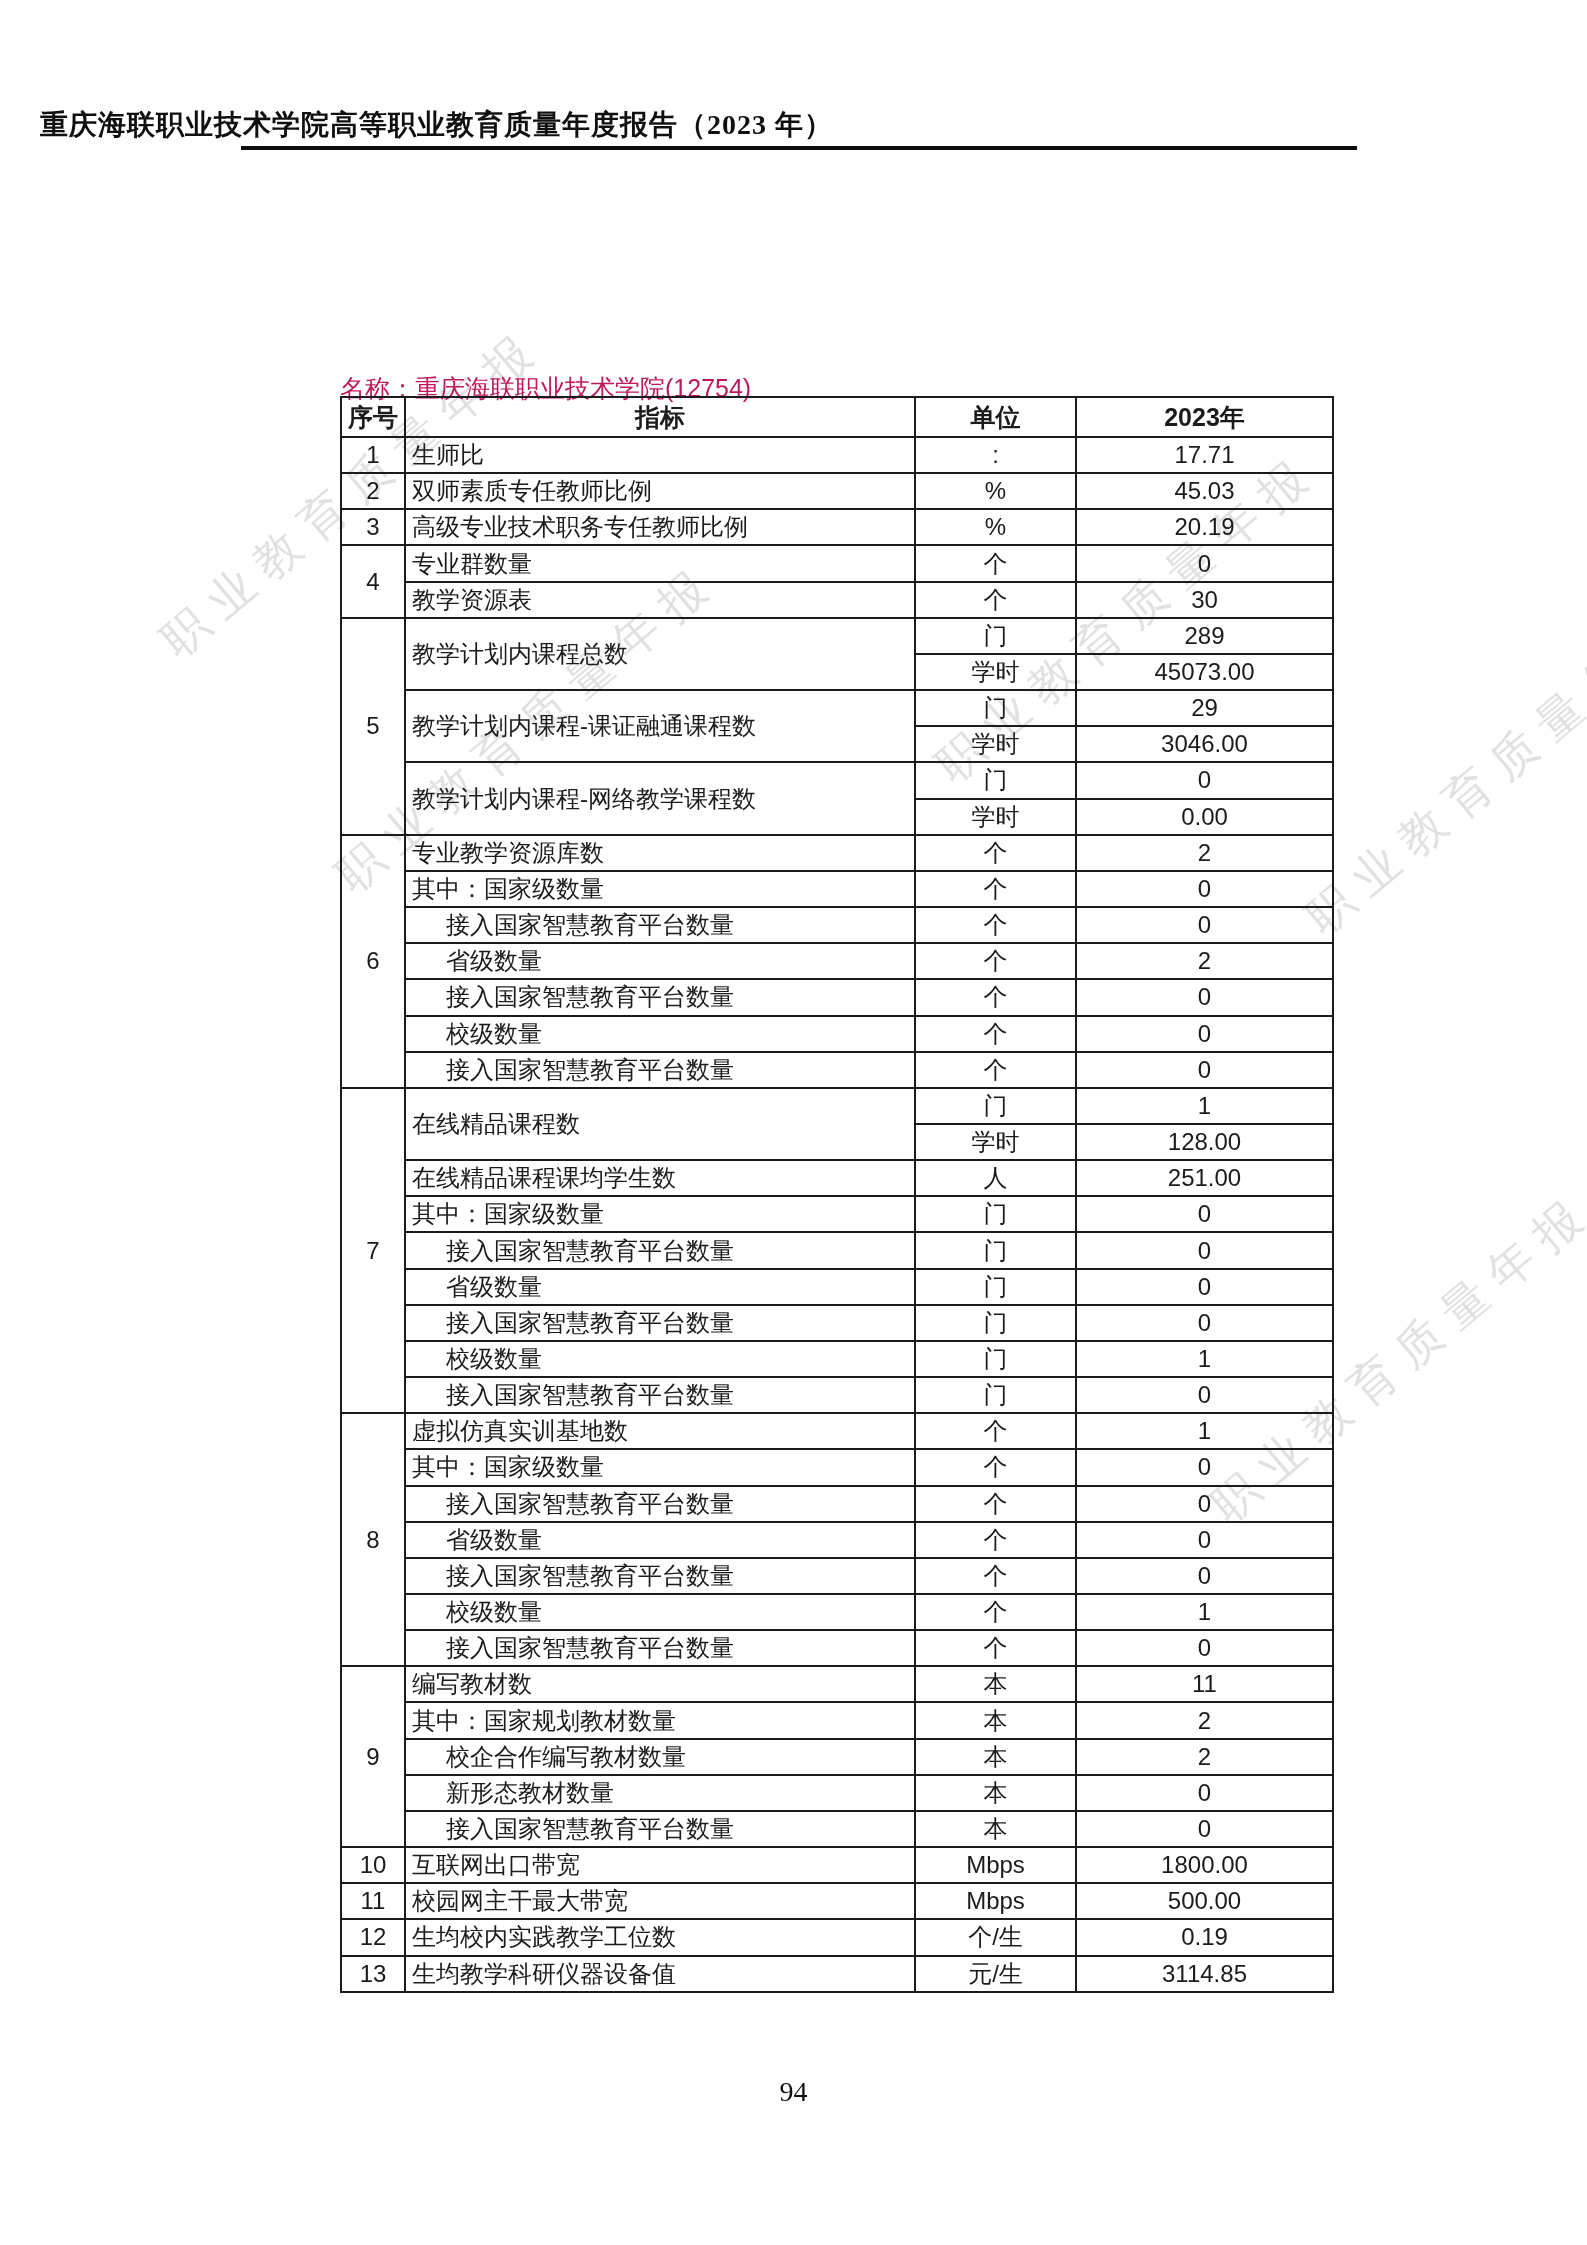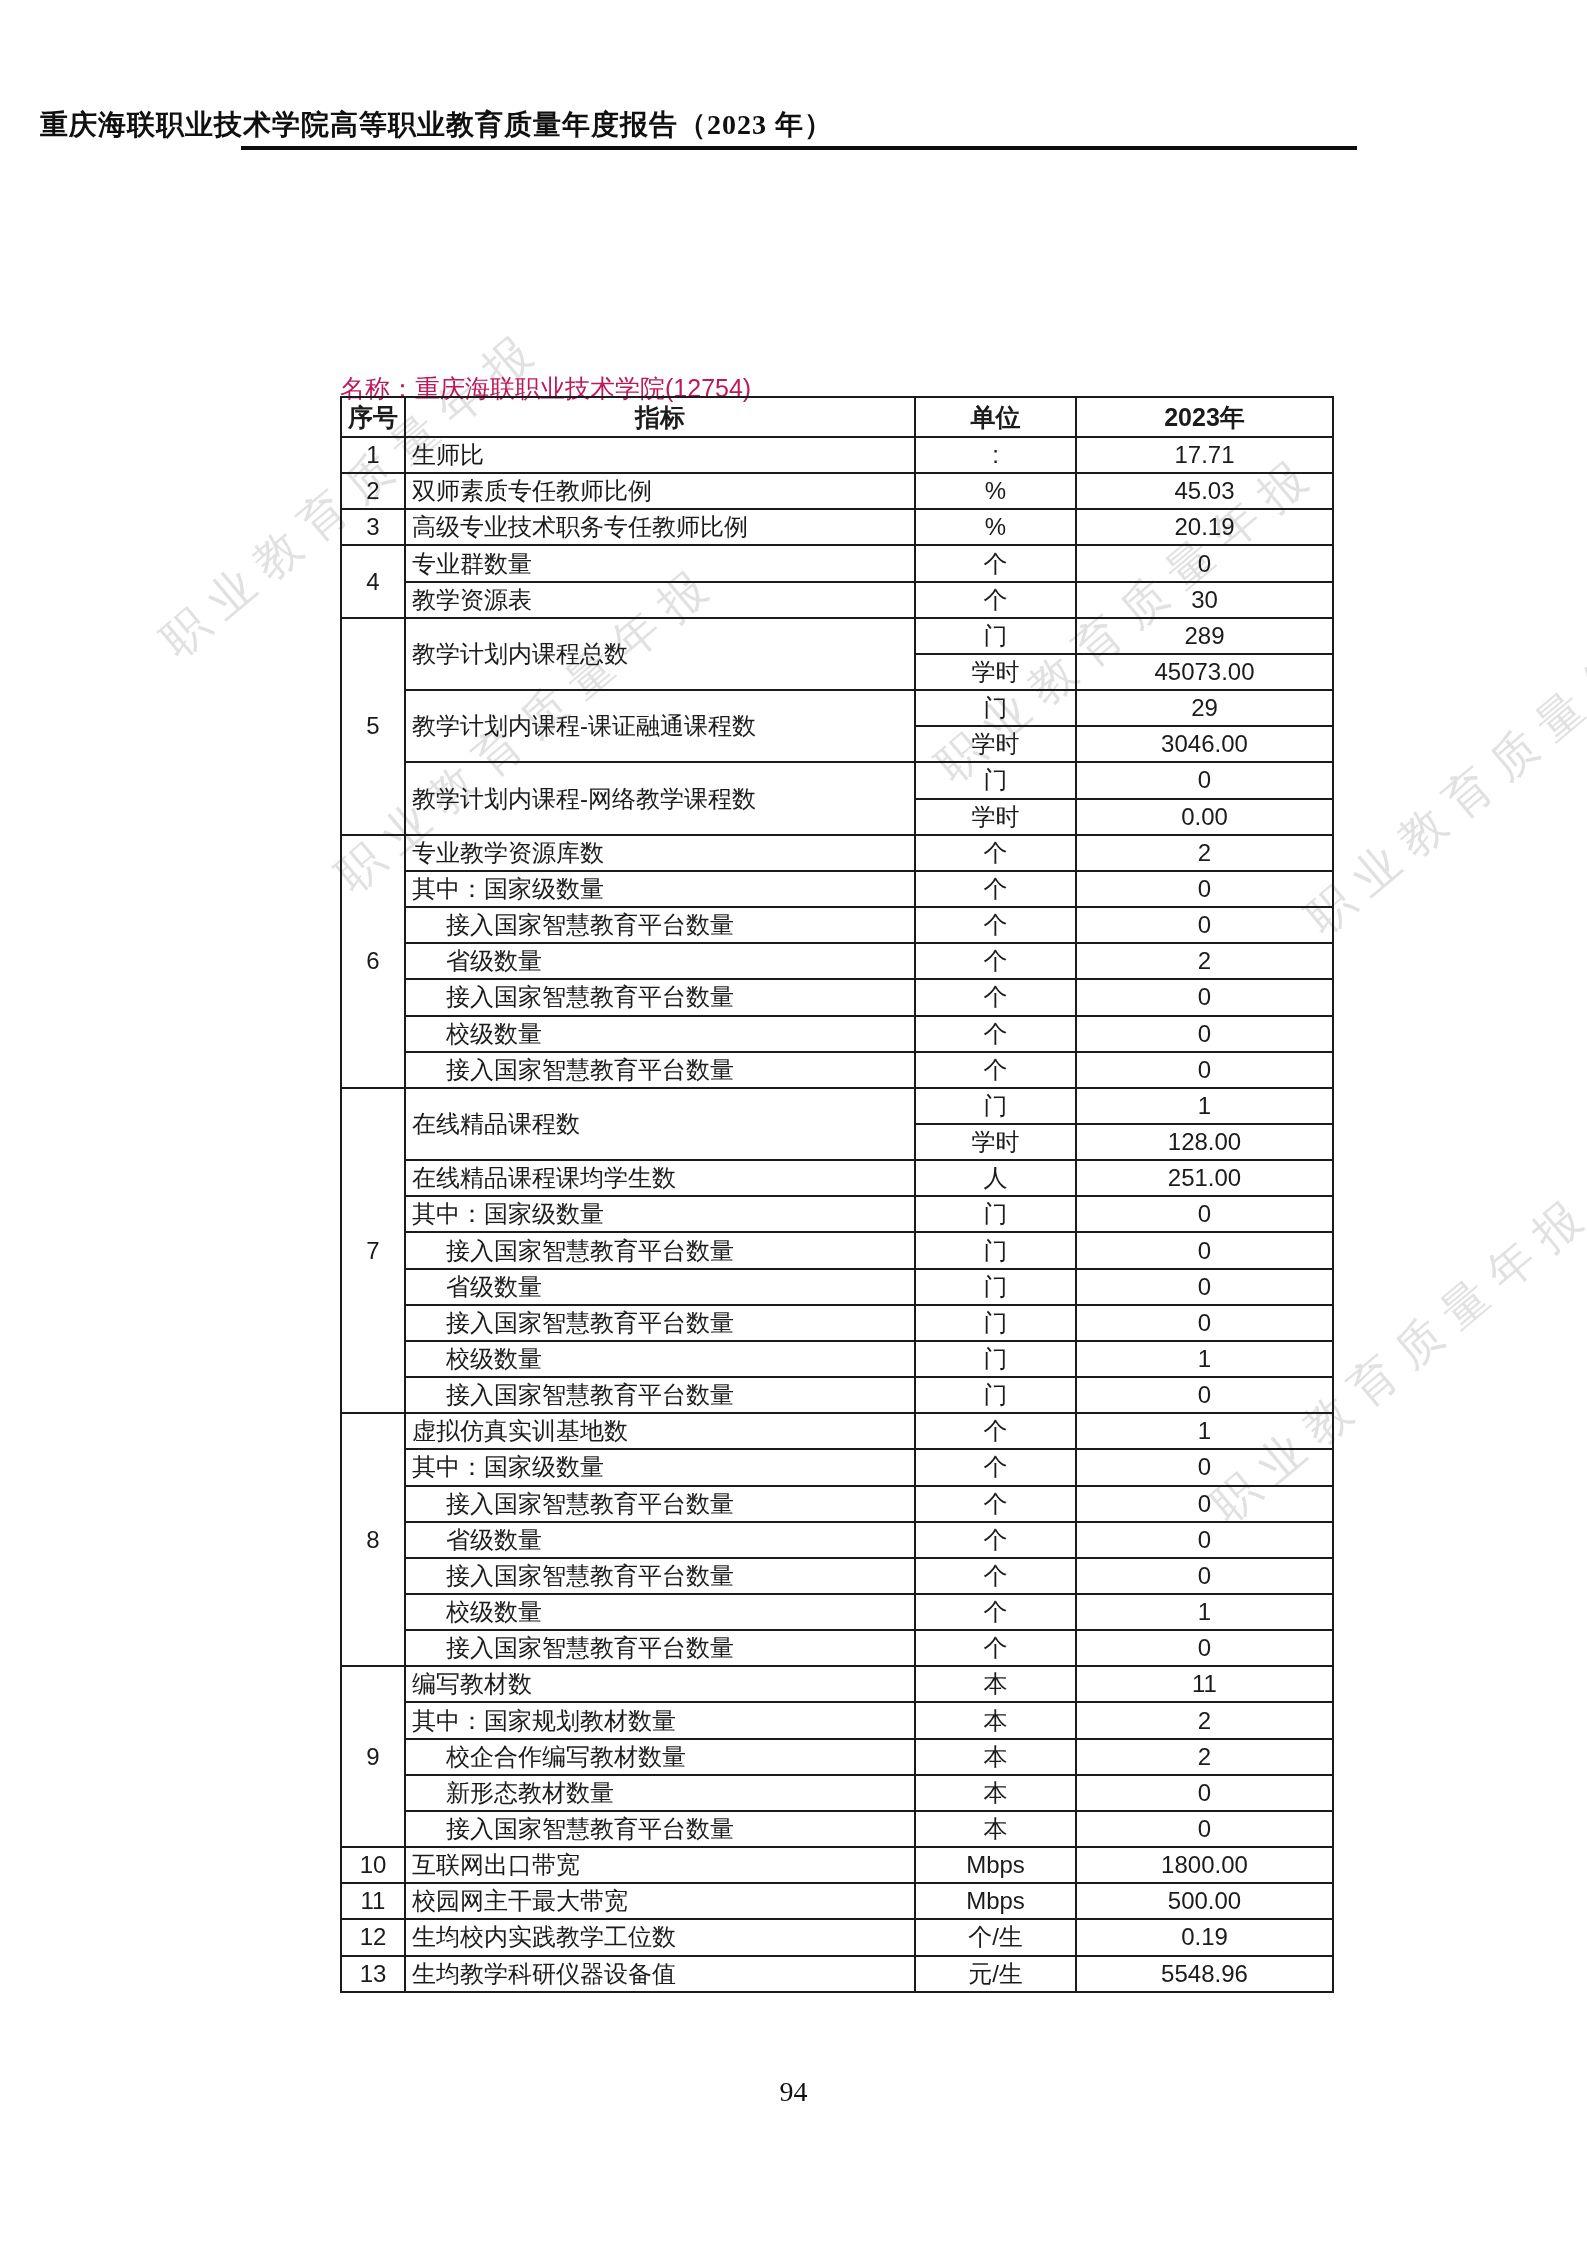--- a/index.html
+++ b/index.html
@@ -384,20 +384,20 @@
         <tr>
           <td class="col-no" rowspan="1">12</td>
           <td class="col-label">生均校内实践教学工位数</td>
           <td class="col-unit">个/生</td>
           <td class="col-value">0.19</td>
         </tr>
         <tr>
           <td class="col-no" rowspan="1">13</td>
           <td class="col-label">生均教学科研仪器设备值</td>
           <td class="col-unit">元/生</td>
-          <td class="col-value">5548.96</td>
+          <td class="col-value">3114.85</td>
         </tr>
       </tbody>
   </table>
 
   <div class="page-number">94</div>
 
 </div>
 
 </body></html>

